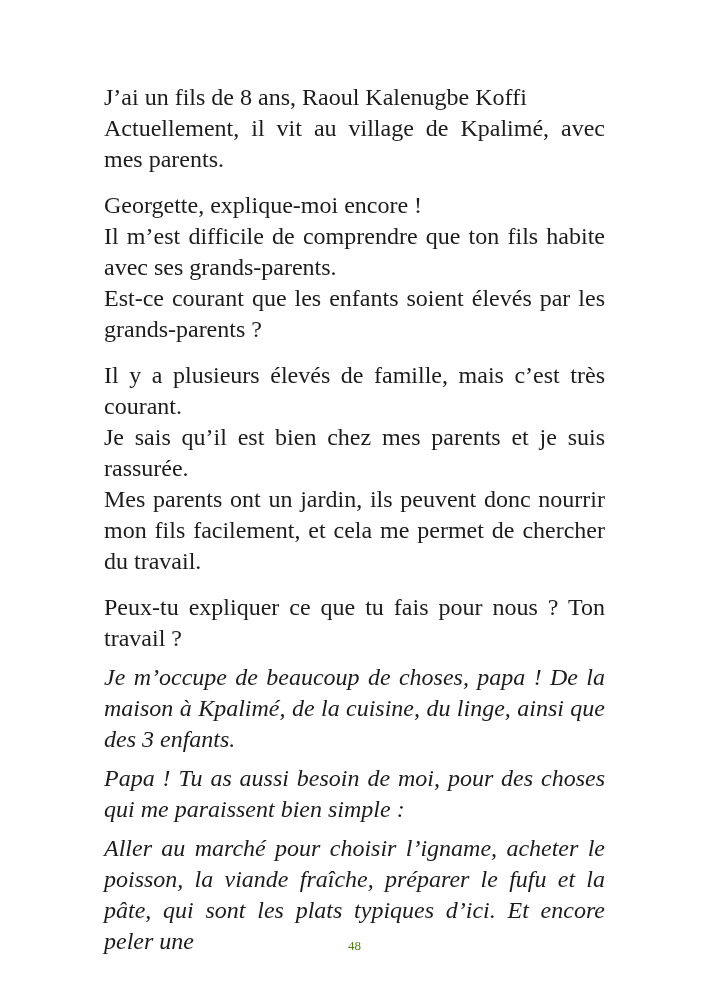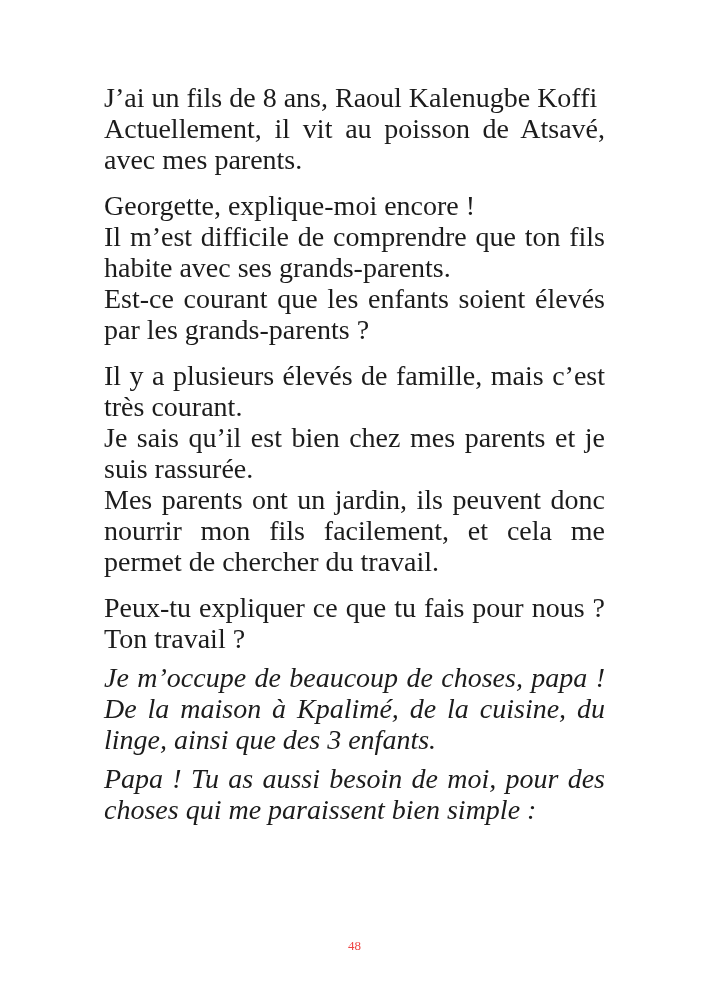--- a/index.html
+++ b/index.html
@@ -14,21 +14,21 @@
     background: #ffffff;
     font-family: "Liberation Serif", serif;
     color: #1c1c1c;
     overflow: hidden;
   }
   .text-body {
     position: absolute;
     left: 104px;
     top: 82px;
     width: 501px;
-    font-size: 28px;
+    font-size: 24px;
     line-height: 31px;
   }
   .block {
     margin: 0 0 15px 0;
   }
   .block:last-child {
     margin-bottom: 0;
   }
   .text-body p {
     margin: 0;
@@ -39,50 +39,51 @@
     font-style: italic;
     margin-top: 8px;
   }
   .page-number {
     position: absolute;
     left: 0;
     bottom: 38px;
     width: 100%;
     text-align: center;
     font-size: 13px;
-    color: #ef4444;
+    color: #4d7c0f;
   }
 </style>
 </head>
 <body>
 
 <div class="page">
 
   <div class="text-body">
 
     <div class="block">
       <p>J’ai un fils de 8 ans, Raoul Kalenugbe Koffi</p>
-      <p>Actuellement, il vit au poisson de Atsavé, avec mes parents.</p>
+      <p>Actuellement, il vit au village de Kpalimé, avec mes parents.</p>
     </div>
 
     <div class="block">
       <p>Georgette, explique-moi encore !</p>
       <p>Il m’est difficile de comprendre que ton fils habite avec ses grands-parents.</p>
       <p>Est-ce courant que les enfants soient élevés par les grands-parents ?</p>
     </div>
 
     <div class="block">
       <p>Il y a plusieurs élevés de famille, mais c’est très courant.</p>
       <p>Je sais qu’il est bien chez mes parents et je suis rassurée.</p>
       <p>Mes parents ont un jardin, ils peuvent donc nourrir mon fils facilement, et cela me permet de chercher du travail.</p>
     </div>
 
     <div class="block">
       <p>Peux-tu expliquer ce que tu fais pour nous ? Ton travail ?</p>
       <p class="italic">Je m’occupe de beaucoup de choses, papa ! De la maison à Kpalimé, de la cuisine, du linge, ainsi que des 3 enfants.</p>
       <p class="italic">Papa ! Tu as aussi besoin de moi, pour des choses qui me paraissent bien simple :</p>
+      <p class="italic">Aller au marché pour choisir l’igname, acheter le poisson, la viande fraîche, préparer le fufu et la pâte, qui sont les plats typiques d’ici. Et encore peler une</p>
     </div>
 
   </div>
 
   <div class="page-number">48</div>
 
 </div>
 
 </body></html>

